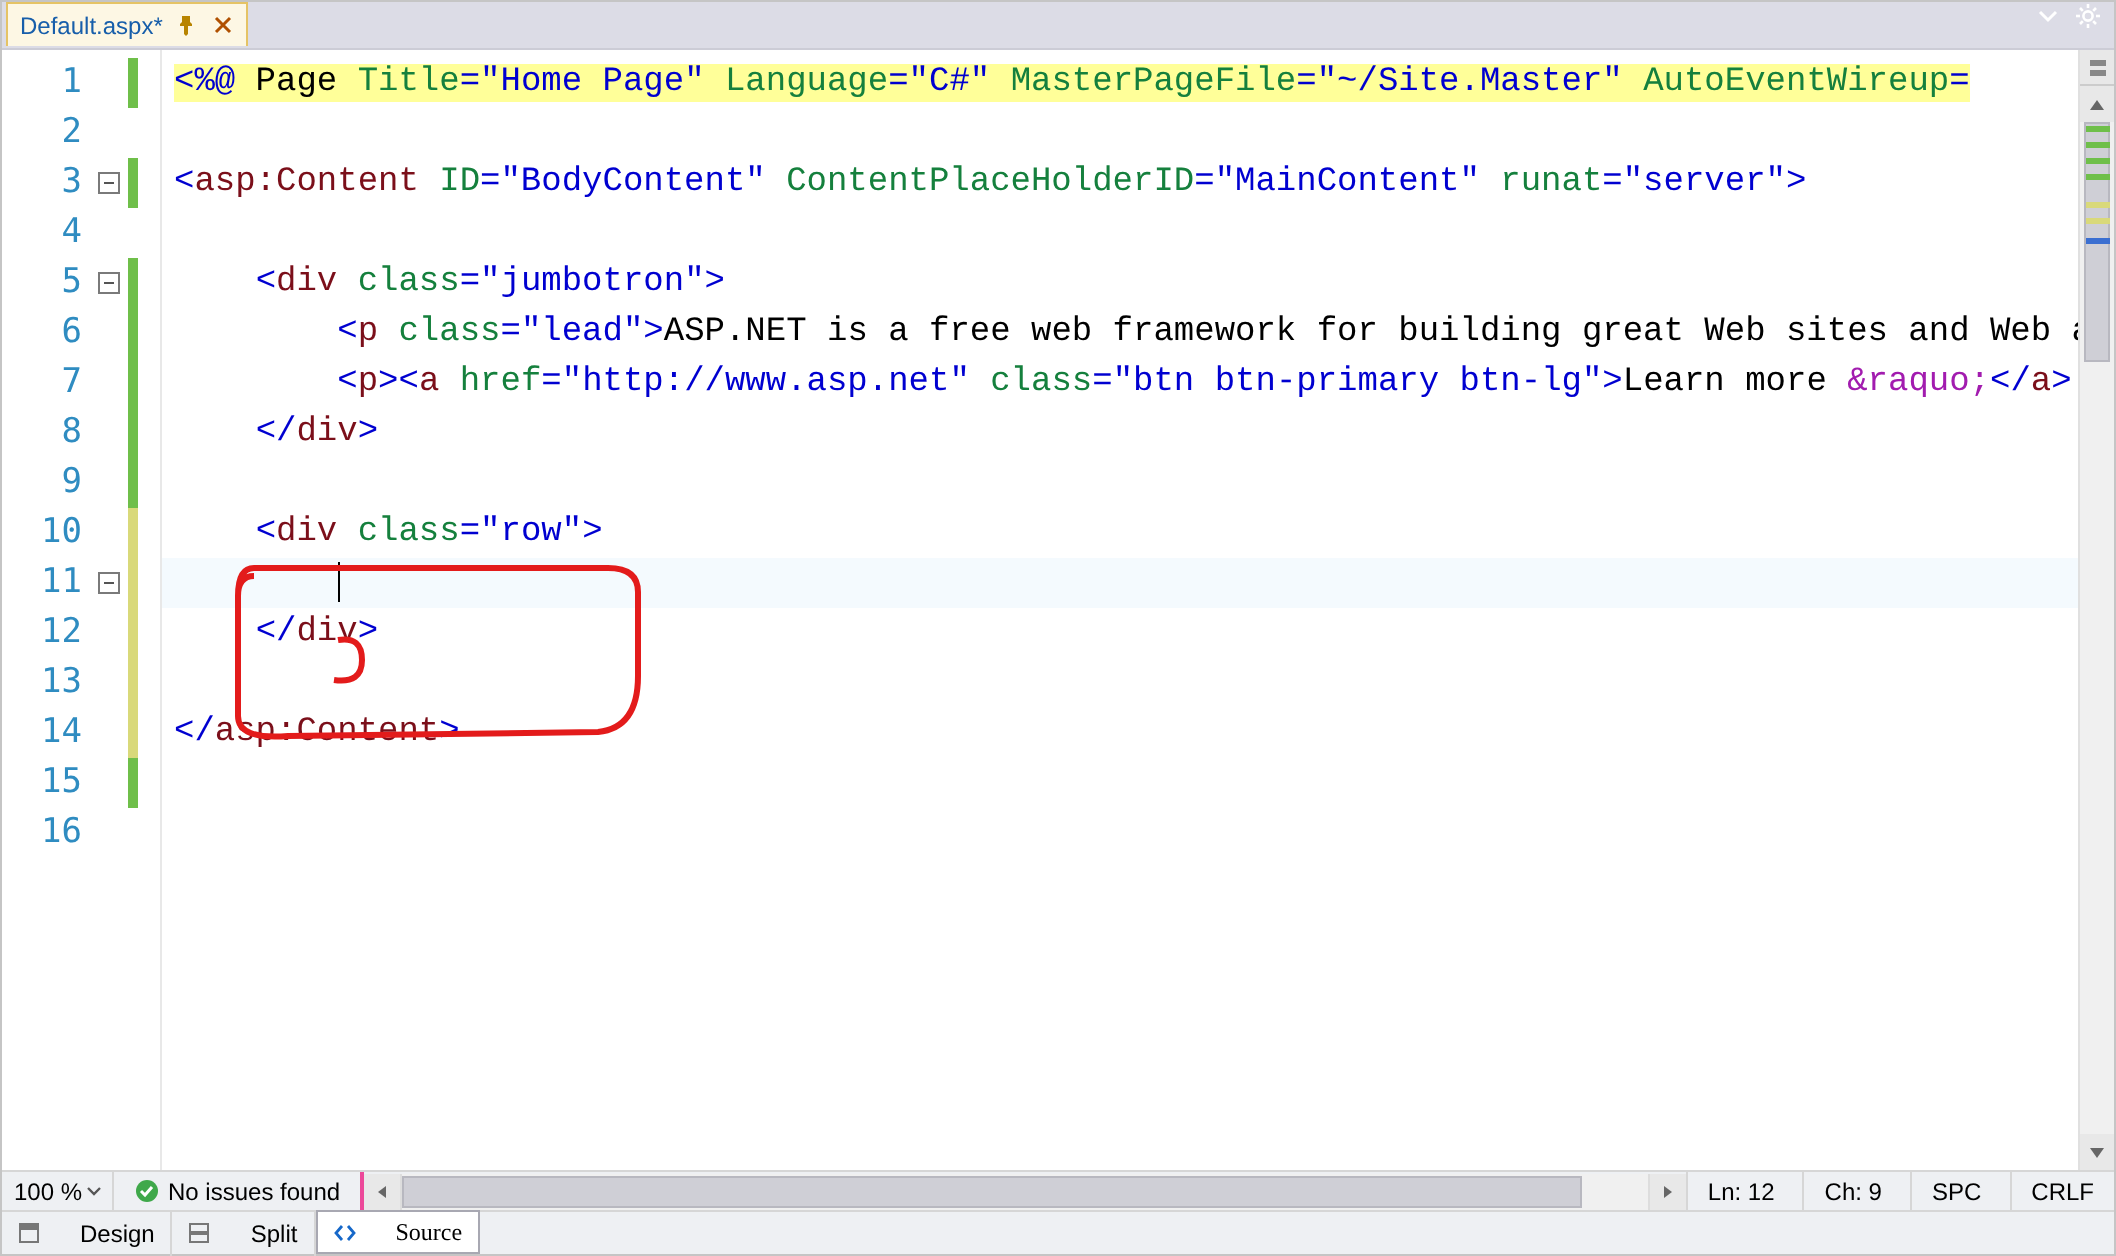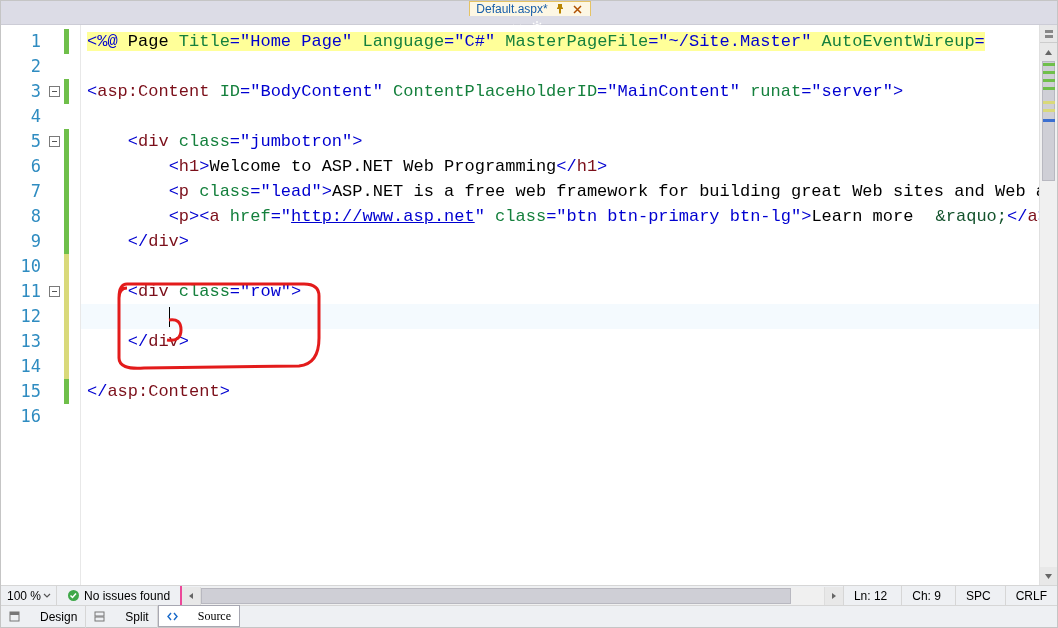--- a/index.html
+++ b/index.html
@@ -1,19 +1,19 @@
 <!DOCTYPE html>
 <html><head>
 <meta charset="utf-8">
 <style>
   * { margin:0; padding:0; box-sizing:border-box; }
   html,body { height:100%; font-family:"Segoe UI",Tahoma,sans-serif; font-size:13px; background:#fff;}
   .app { display:flex; flex-direction:column; height:628px; width:1058px; border:1px solid #c5c5c5; }
   
-  .tabstrip { height:24px; background:#dcdce6; display:flex; align-items:center; gap:2px; padding-left:2px; border-bottom:1px solid #ccccd6;flex-direction:column;}
+  .tabstrip { height:24px; background:#dcdce6; display:flex; align-items:flex-start; gap:2px; padding-left:2px; border-bottom:1px solid #ccccd6;}
   .tab { height:22px; background:#fdf7e4; border:1px solid #e5c365; border-bottom:none; display:flex; align-items:center; padding:0 6px; gap:6px; font-size:12px; color:#175eaa;}
   .tab .pin,.tab .close { display:inline-flex; align-items:center; justify-content:center; width:12px; height:12px; }
   .tabstrip-spacer{flex:1}
   .tabstrip-right{display:flex;align-items:center;gap:6px;padding-right:6px;}
   .tabstrip-right .icon{width:14px;height:14px;display:inline-flex;align-items:center;justify-content:center;}
   
   .editor-wrap{ flex:1; display:flex; overflow:hidden; position:relative;}
   .gutter{ width:80px; min-width:80px; background:#fff; border-right:1px solid #e8e8e8; display:flex;}
   .linenums{width:44px; padding-top:4px;text-align:right; font-family:Consolas,monospace; font-size:17px; color:#2f8cc1;}
   .linenums div{height:25px;line-height:25px;padding-right:4px;}
@@ -29,22 +29,22 @@
   .code{ flex:1; overflow:hidden; font-family:Consolas,"Courier New",monospace; font-size:17px; line-height:25px; padding-top:4px; position:relative;}
   .code .line{height:25px; white-space:pre; padding-left:6px; position:relative;}
   .line.current{background:#f4fafe;}
   
   .t-dir{background:#ffff99;}
   .t-punct{color:#0000d0;}
   .t-tag{color:#7b0f1a;}
   .t-attr{color:#15803d;}
   .t-str{color:#0000d0;}
   .t-ident{color:#000;}
-  .t-url{color:#0000d0;text-decoration:underline;}
-  .t-entity{color:#14532d;margin-left:12px;}
+  .t-url{color:#0000d0;}
+  .t-entity{color:#a21caf;}
   
   .vscroll{width:18px;background:#f0f0f0;border-left:1px solid #e0e0e0; position:relative;}
   .split-toggle{height:18px;background:#e8e8e8;border-bottom:1px solid #ccc;display:flex;align-items:center;justify-content:center;}
   .scroll-up,.scroll-down{height:18px;background:#e8e8e8;display:flex;align-items:center;justify-content:center;}
   .scroll-track{position:absolute;top:36px;bottom:18px;left:1px;right:1px;background:#f0f0f0;}
   .scroll-thumb{position:absolute;left:1px;right:1px;top:0;height:120px;background:#cfcfd6;border:1px solid #b8b8c0;}
   .trackmark{position:absolute;left:2px;width:12px;height:3px;}
   
   .anno{position:absolute; pointer-events:none; z-index:10;}
   
@@ -203,21 +203,20 @@
       <div class="line"><span class="t-dir"><span class="t-punct">&lt;%@</span><span> Page </span><span class="t-attr">Title</span><span class="t-punct">=</span><span class="t-str">"Home Page"</span> <span class="t-attr">Language</span><span class="t-punct">=</span><span class="t-str">"C#"</span> <span class="t-attr">MasterPageFile</span><span class="t-punct">=</span><span class="t-str">"~/Site.Master"</span> <span class="t-attr">AutoEventWireup</span><span class="t-punct">=</span></span></div>
 
       <div class="line"></div>
 
       <div class="line"><span class="t-punct">&lt;</span><span class="t-tag">asp:Content</span><span> </span><span class="t-attr">ID</span><span class="t-punct">=</span><span class="t-str">"BodyContent"</span> <span class="t-attr">ContentPlaceHolderID</span><span class="t-punct">=</span><span class="t-str">"MainContent"</span> <span class="t-attr">runat</span><span class="t-punct">=</span><span class="t-str">"server"</span><span class="t-punct">&gt;</span></div>
 
       <div class="line"></div>
 
       <div class="line"><span>    </span><span class="t-punct">&lt;</span><span class="t-tag">div</span><span> </span><span class="t-attr">class</span><span class="t-punct">=</span><span class="t-str">"jumbotron"</span><span class="t-punct">&gt;</span></div>
 
-      <div class="line"><span>        </span><span class="t-punct">&lt;</span><span class="t-tag">h1</span><span class="t-punct">&gt;</span><span class="t-ident">Welcome to ASP.NET Web Programming</span><span class="t-punct">&lt;/</span><span class="t-tag">h1</span><span class="t-punct">&gt;</span></div>
 
       <div class="line"><span>        </span><span class="t-punct">&lt;</span><span class="t-tag">p</span><span> </span><span class="t-attr">class</span><span class="t-punct">=</span><span class="t-str">"lead"</span><span class="t-punct">&gt;</span><span class="t-ident">ASP.NET is a free web framework for building great Web sites and Web ap</span></div>
 
       <div class="line"><span>        </span><span class="t-punct">&lt;</span><span class="t-tag">p</span><span class="t-punct">&gt;&lt;</span><span class="t-tag">a</span><span> </span><span class="t-attr">href</span><span class="t-punct">=</span><span class="t-str">"</span><span class="t-url">http://www.asp.net</span><span class="t-str">"</span> <span class="t-attr">class</span><span class="t-punct">=</span><span class="t-str">"btn btn-primary btn-lg"</span><span class="t-punct">&gt;</span><span class="t-ident">Learn more </span><span class="t-entity">&amp;raquo;</span><span class="t-punct">&lt;/</span><span class="t-tag">a</span><span class="t-punct">&gt;</span></div>
 
       <div class="line"><span>    </span><span class="t-punct">&lt;/</span><span class="t-tag">div</span><span class="t-punct">&gt;</span></div>
 
       <div class="line"></div>
 
       <div class="line"><span>    </span><span class="t-punct">&lt;</span><span class="t-tag">div</span><span> </span><span class="t-attr">class</span><span class="t-punct">=</span><span class="t-str">"row"</span><span class="t-punct">&gt;</span></div>

